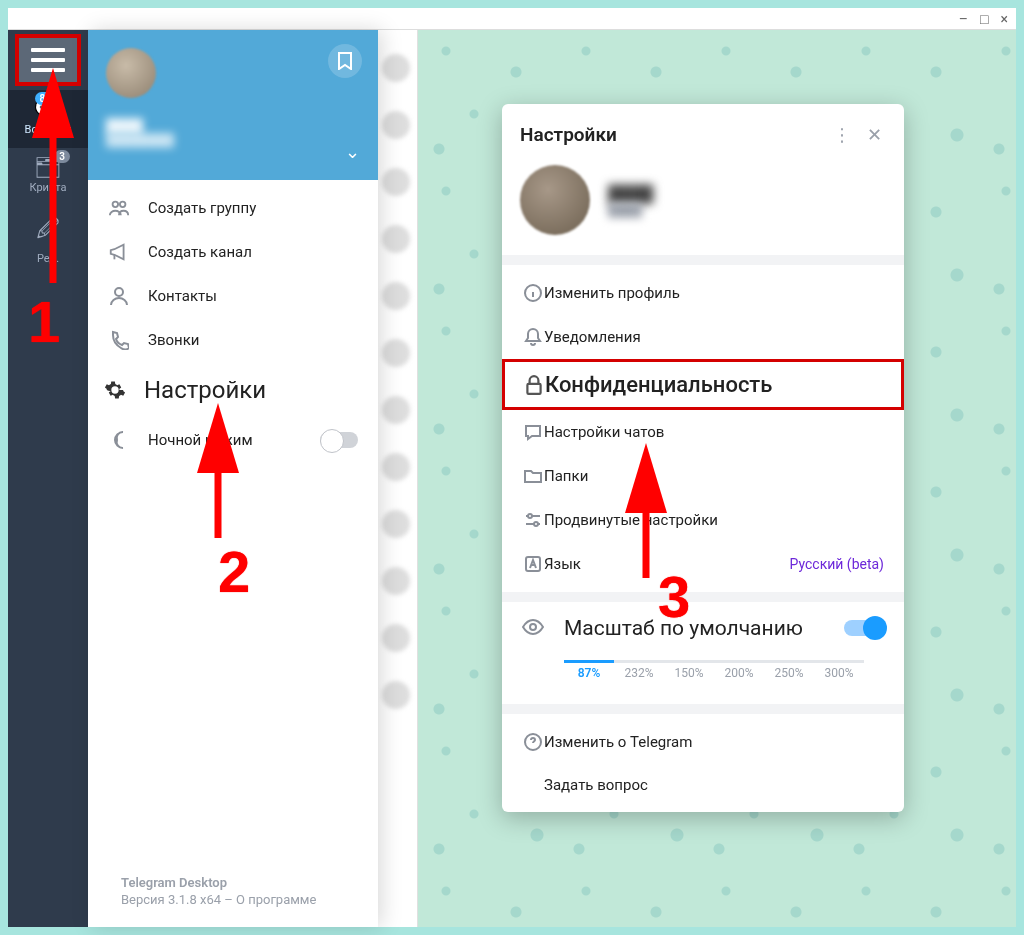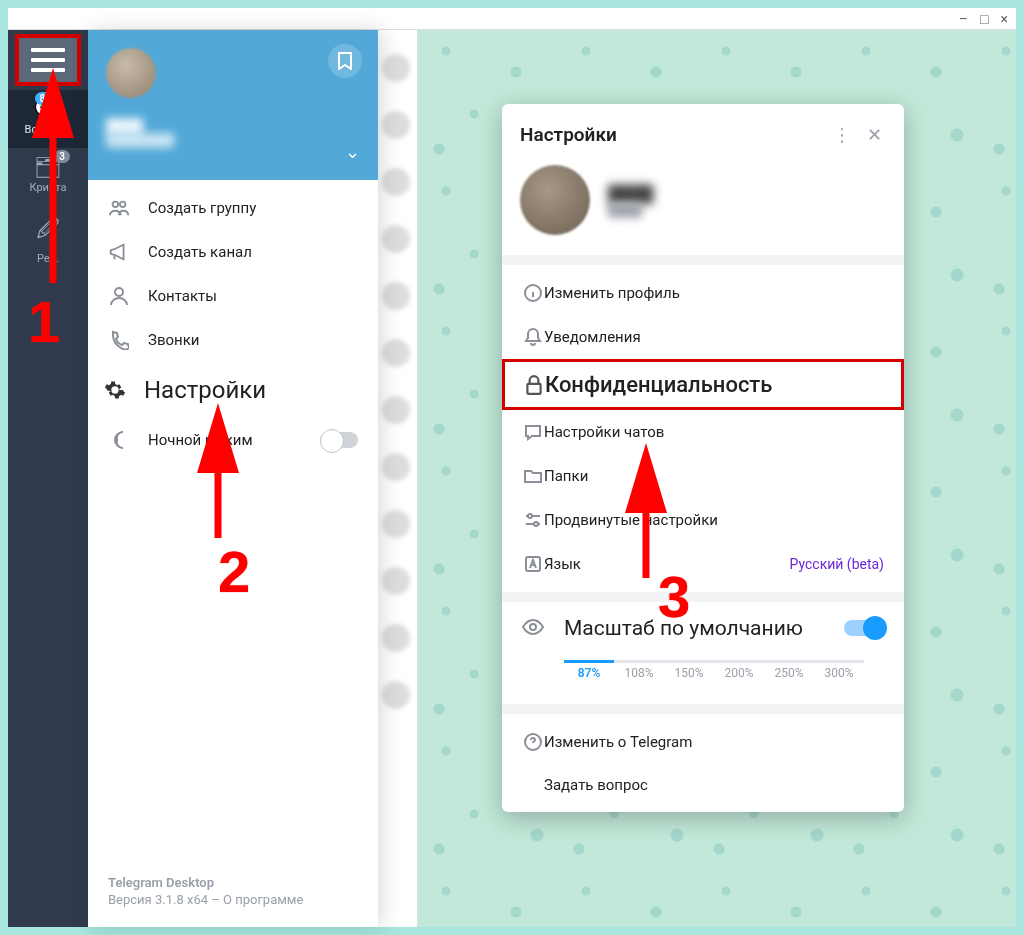--- a/index.html
+++ b/index.html
@@ -34,21 +34,21 @@
   .drawer-chevron { position: absolute; right: 18px; bottom: 18px; font-size: 18px; }
 
   .drawer-list { flex: 1; padding: 6px 0; }
   .d-item { display: flex; align-items: center; gap: 18px; padding: 12px 20px; font-size: 15px; color: #222; cursor: pointer; }
   .d-item .ic { width: 22px; display: inline-flex; justify-content: center; color: #8a8f98; font-size: 20px; }
   .d-item.big { font-size: 24px; font-weight: 400; padding: 10px 16px; }
   .d-item.big .ic { font-size: 36px; color: #333; }
   .toggle { margin-left: auto; width: 38px; height: 16px; border-radius: 10px; background: #d0d3d8; position: relative; }
   .toggle::after { content: ""; position: absolute; left: 0; top: -3px; width: 22px; height: 22px; border-radius: 50%; background: #fff; border: 1px solid #c0c3c9; }
 
-  .drawer-foot { padding: 14px 20px 20px 20px; color: #9aa0aa; font-size: 13px; }
+  .drawer-foot { padding: 14px 20px 20px 33px; color: #9aa0aa; font-size: 13px; }
   .drawer-foot .app-name { font-weight: 600; margin-bottom: 2px; }
 
   
   .chatcol { width: 40px; background: #fff; border-right: 1px solid #e0e0e0; display: flex; flex-direction: column; gap: 2px; padding-top: 10px;}
   .chatrow { height: 55px; display: flex; align-items: center; padding-left: 4px; }
   .chatrow .bub { width: 28px; height: 28px; border-radius: 50%; background: #ddd; filter: blur(2px);}
 
   
   .main { flex: 1; position: relative; background: #c1e8d8; }
   .pattern { position: absolute; inset: 0; opacity: 0.25;
@@ -330,21 +330,21 @@
                   <circle cx="11" cy="8" r="3"></circle>
                 </svg></span>
             <span class="lab">Масштаб по умолчанию</span>
             <span class="tog-on"></span>
           </div>
           <div style="position:relative; margin-top:26px;">
             <div class="scale-line"></div>
             <div class="scale-fill"></div>
             <div class="scale-track">
               <span class="st act">87%</span>
-              <span class="st">108%</span>
+              <span class="st">232%</span>
               <span class="st">150%</span>
               <span class="st">200%</span>
               <span class="st">250%</span>
               <span class="st">300%</span>
             </div>
           </div>
         </div>
         <div class="sc-sep"></div>
         <div class="sc-list">
           <div class="sc-item">

